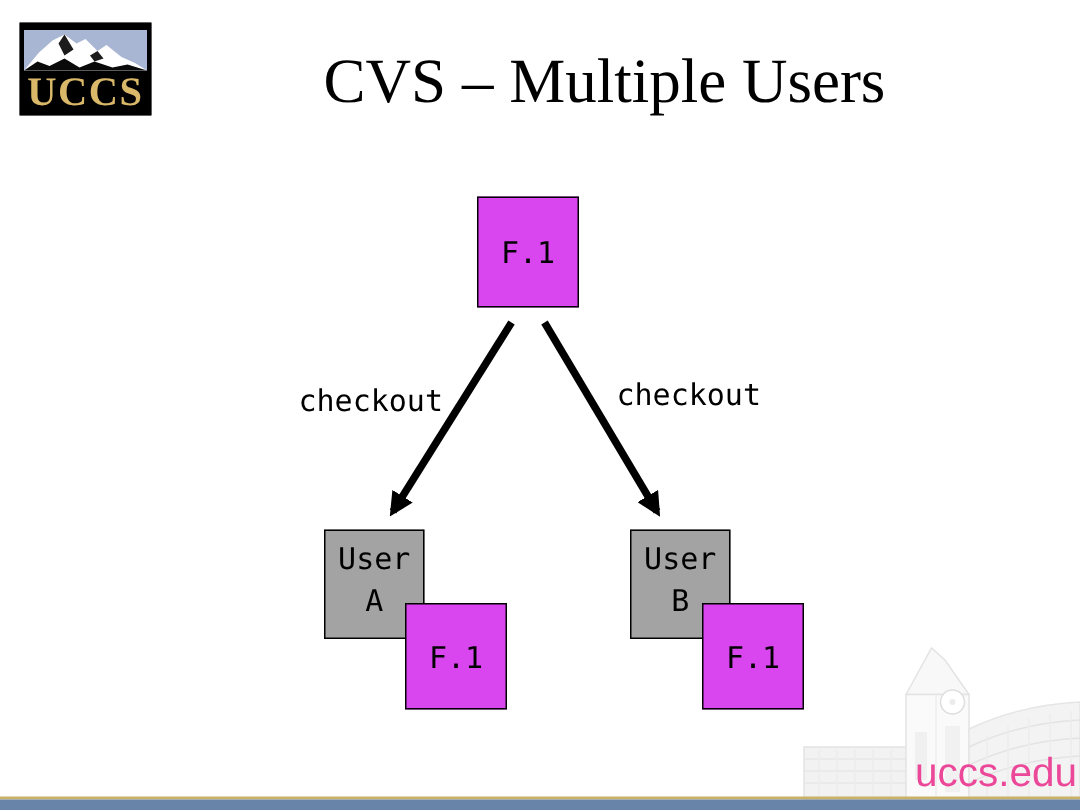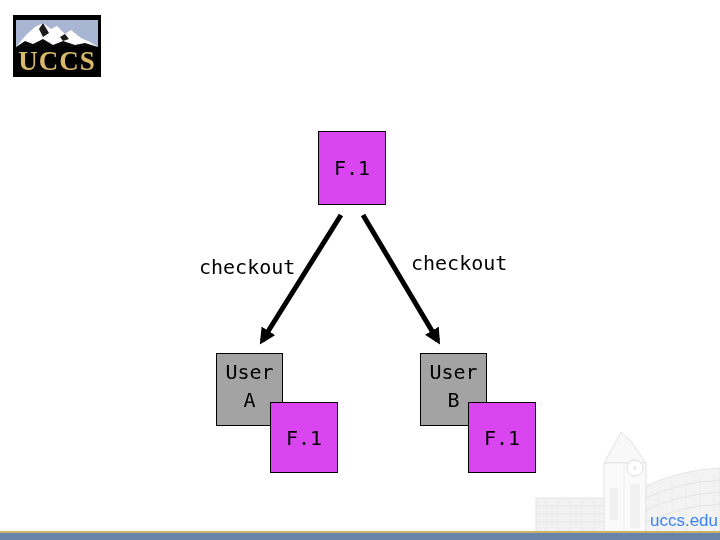--- a/index.html
+++ b/index.html
@@ -47,21 +47,21 @@
 
   
   #arrows { left:0; top:0; z-index:2; pointer-events:none; }
 
   
   #watermark { left:518px; top:418px; z-index:0; }
 
   
   #footer-url {
     right:2px; bottom:9px; z-index:1;
-    font-family:"Liberation Sans", sans-serif; font-size:17px; color:#3b82f6;
+    font-family:"Liberation Sans", sans-serif; font-size:27px; color:#ec4899;
   }
   #gold-line { left:0; right:0; bottom:7px; height:2px; background:#c9b268; }
   #blue-bar  { left:0; right:0; bottom:0;  height:7px; background:#6884a9; }
 </style>
 </head>
 <body>
 
 <div id="slide">
 
   <svg id="watermark" class="abs" width="202" height="115" viewBox="0 0 202 115">
@@ -106,20 +106,21 @@
       <rect x="0" y="0" width="88" height="62" fill="#000000"></rect>
       <rect x="3" y="5" width="82" height="27" fill="#a9b6d3"></rect>
       <polygon points="3,32 13,20 22,12 30,8 38,14 44,11 52,19 58,15 68,23 77,27 85,32" fill="#ffffff"></polygon>
       <polygon points="30,8 36,18 30,22 26,14" fill="#1c1c1c"></polygon>
       <polygon points="52,19 56,24 50,26 47,22" fill="#1c1c1c"></polygon>
       <polygon points="3,32 12,26 20,29 30,24 40,30 50,26 62,30 72,28 85,32" fill="#0a0a0a"></polygon>
     </svg>
     <div class="logo-text">UCCS</div>
   </div>
 
+  <div id="title" class="abs">CVS – Multiple Users</div>
 
   <div id="repo-box" class="box green">
     <span>F.1</span>
   </div>
 
   <svg id="arrows" class="abs" width="720" height="540" viewBox="0 0 720 540">
     <defs>
       <marker id="ah" markerWidth="3.2" markerHeight="3.2" refX="2.4" refY="1.6" orient="auto">
         <path d="M0,0 L3.2,1.6 L0,3.2 Z" fill="#000"></path>
       </marker>

